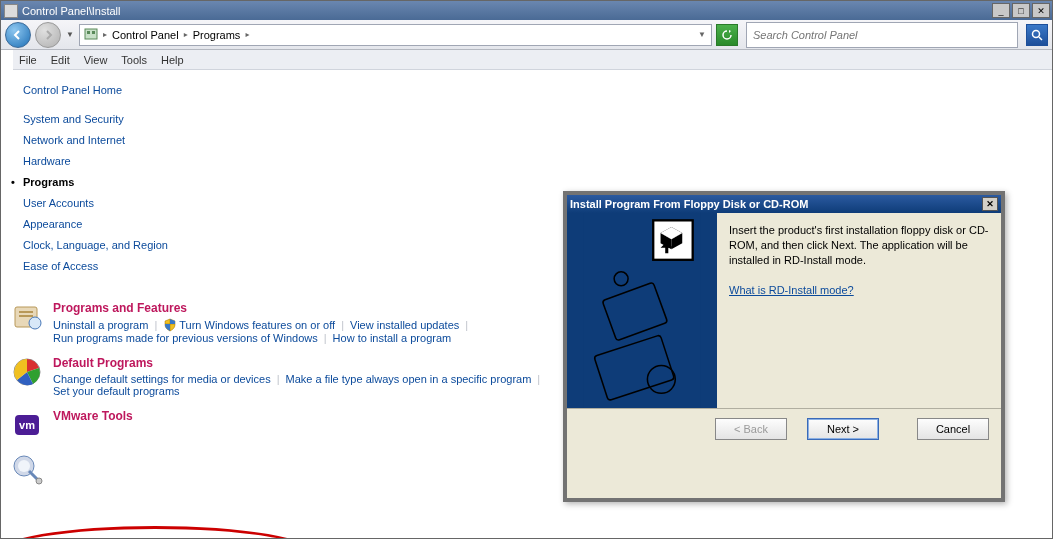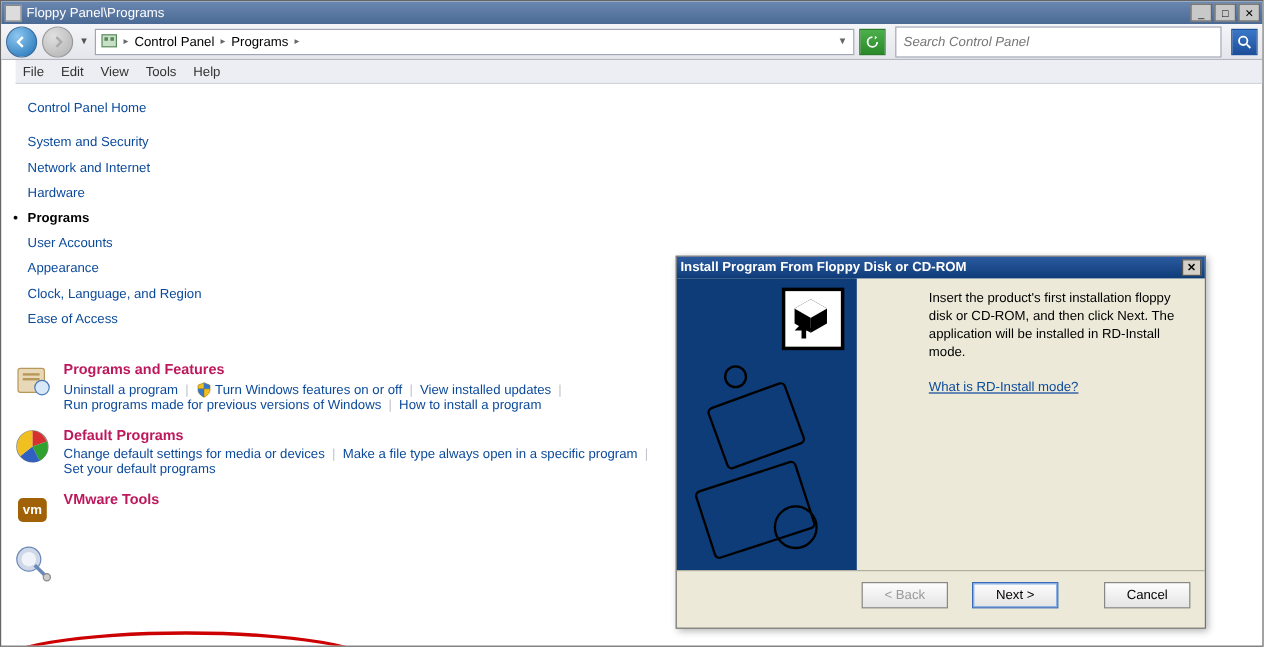--- a/index.html
+++ b/index.html
@@ -112,43 +112,43 @@
   .sec-body .links .shield{width:14px;height:14px;display:inline-flex;margin-right:2px;vertical-align:middle;}
   .highlight-ring{
     position:absolute;
     left:-6px; top:235px;
     width:320px;height:55px;
     border:3px solid #cc0000;
     border-radius:50%/50%;
     pointer-events:none;
   }
   
-  .icon-vm{background:#a16207;color:#fff;border-radius:4px;font-weight:bold;font-size:11px;padding:4px;}
+  .icon-vm{background:#4c1d95;color:#fff;border-radius:4px;font-weight:bold;font-size:11px;padding:4px;}
 
   
   .dialog{
     position:absolute;
-    left:562px; top:212px;
+    left:562px; top:190px;
     width:442px;height:311px;
-    border:1px solid #737373;
+    border:4px solid #737373;
     background:#ece9d8;
     box-shadow:2px 2px 6px rgba(0,0,0,.3);
     font-family:Tahoma,sans-serif;
   }
   .dlg-title{
     height:18px;background:linear-gradient(#2b5aa0,#0e3c78);
     color:#fff;font-size:11px;font-weight:bold;
     display:flex;align-items:center;padding:0 3px;
   }
   .dlg-title .spacer{flex:1;}
   .dlg-close{
     width:16px;height:14px;background:#d4d0c8;border:1px solid #555;
     display:flex;align-items:center;justify-content:center;color:#000;font-size:9px;font-weight:bold;
   }
-  .dlg-body{display:flex;height:244px;border-bottom:1px solid #b0aea0;gap:48px;}
+  .dlg-body{display:flex;height:196px;border-bottom:1px solid #b0aea0;}
   .dlg-left{
     width:150px;background:#0e3c78;position:relative;overflow:hidden;
   }
   .dlg-left svg{width:100%;height:100%;}
   .dlg-right{flex:1;padding:10px 12px;color:#000;}
   .dlg-right .para{margin-bottom:16px;line-height:1.35;}
   .dlg-right a{color:#0b4a9b;text-decoration:underline;}
   .dlg-buttons{
     height:40px;display:flex;justify-content:flex-end;align-items:center;gap:8px;padding:0 12px;
   }
@@ -157,21 +157,21 @@
     font-size:11px;display:flex;align-items:center;justify-content:center;cursor:pointer;margin-left:12px;
   }
   .btn.default{border:1px solid #3a6ab8;box-shadow:0 0 0 1px #8ab0e4 inset;}
   .btn.disabled{color:#9a9a9a;cursor:default;}
 </style>
 </head>
 <body>
 
 <div class="titlebar">
   <div class="app-icon"></div>
-  <span>Floppy Panel\Programs</span>
+  <span>Control Panel\Install</span>
   <div class="spacer"></div>
   <div class="win-btn">
       <span>_</span>
     </div>
   <div class="win-btn">
       <span>□</span>
     </div>
   <div class="win-btn">
       <span>✕</span>
     </div>

